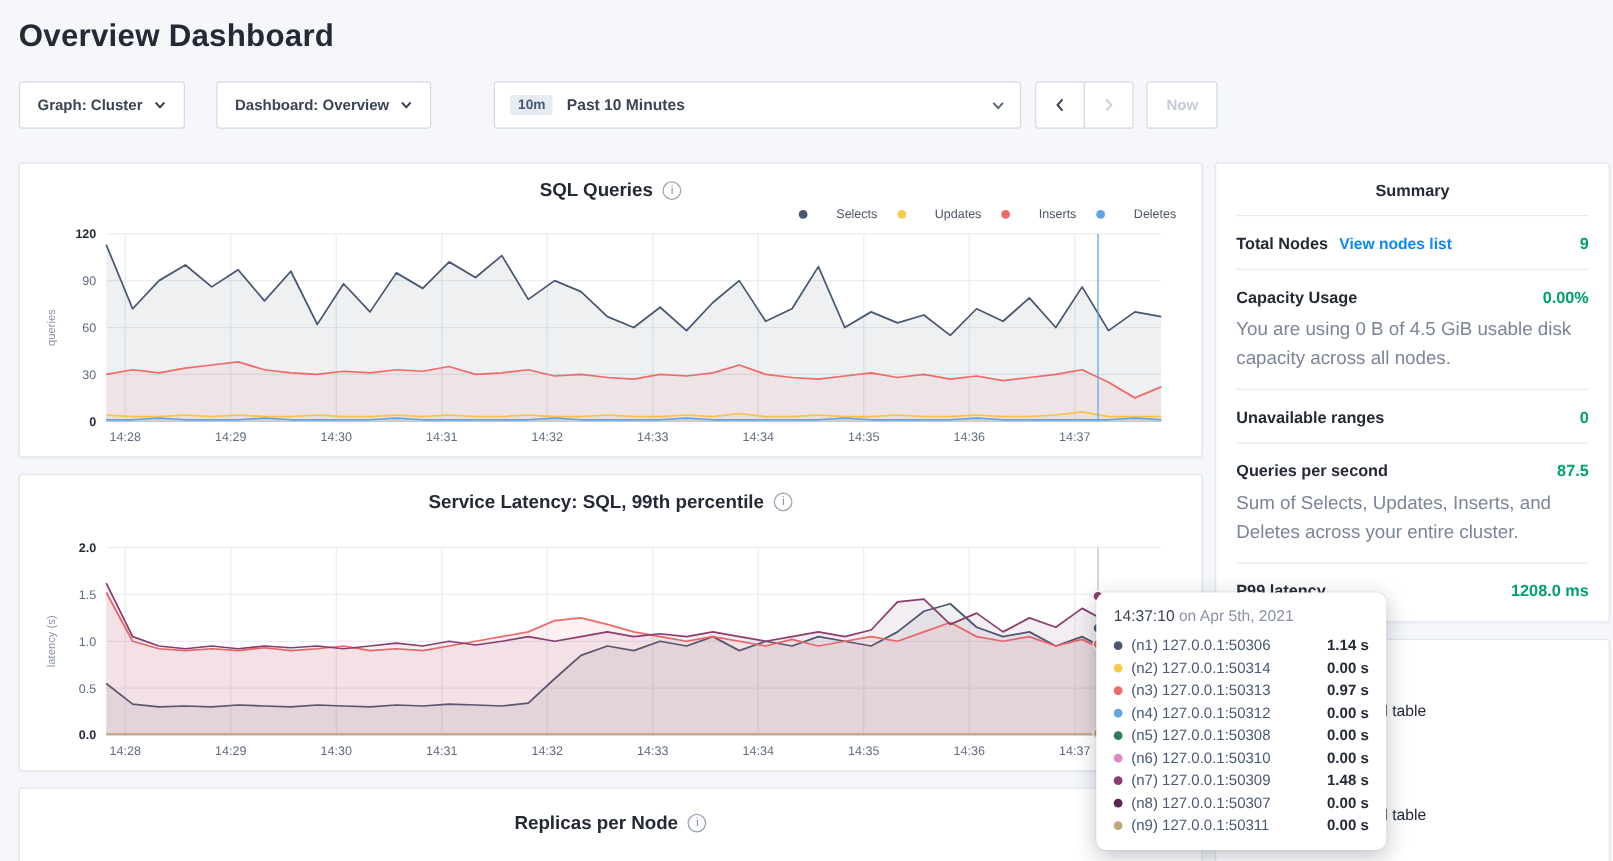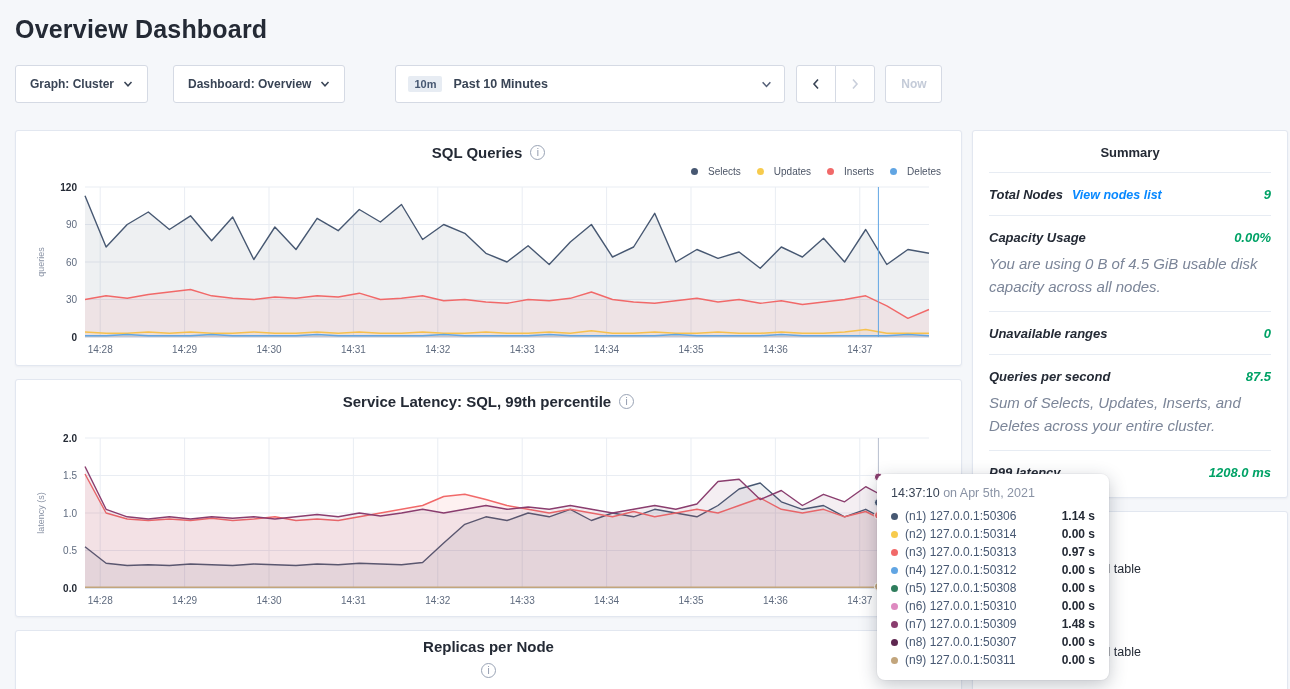--- a/index.html
+++ b/index.html
@@ -17,21 +17,21 @@
   .toolbar { display:flex; align-items:center; margin:21px 15px 0 15px; }
   .btn {
     display:inline-flex; align-items:center; height:38px;
     background:#fff; border:1px solid #d5dae4; border-radius:3px;
     font-family:inherit; font-size:12px; font-weight:bold; color:#394455;
     padding:0 14px; cursor:pointer; white-space:nowrap;
   }
   .btn .chev { margin-left:9px; }
   #graph-dd { margin-right:25px; }
   #dash-dd  { margin-right:50px; }
-  .time-selector { width:390px; padding:0 12px; }
+  .time-selector { width:422px; padding:0 12px; }
   .badge {
     background:#e7ecf3; color:#475872; font-size:11px; font-weight:bold;
     padding:2px 6px; border-radius:2px; margin-right:11px;
   }
   .time-label { font-size:12.5px; }
   .time-selector .chev { margin-left:auto; }
   .arrow-group { display:flex; margin-left:11px; }
   .arrow-btn { width:40px; justify-content:center; padding:0; }
   .arrow-btn.right { margin-left:-1px; border-top-left-radius:0; border-bottom-left-radius:0; }
   .arrow-btn.left  { border-top-right-radius:0; border-bottom-right-radius:0; }
@@ -51,30 +51,30 @@
   
   .chart-card { padding:10px 14px 6px 14px; }
   .chart-title-row { display:flex; justify-content:center; align-items:center; gap:8px; height:22px; }
   .chart-title { font-size:15px; font-weight:bold; color:#242a35; }
   .info-icon {
     width:15px; height:15px; border:1px solid #99a3b5; border-radius:50%;
     color:#8a94a8; font-size:10px; line-height:13px; text-align:center;
     display:inline-block; cursor:pointer; font-style:normal;
   }
   .legend-row { display:flex; justify-content:flex-end; gap:16px; height:16px; align-items:center; padding-right:6px; }
-  .legend-item { display:flex; align-items:center; gap:10px; font-size:10px; color:#4c5566; }
+  .legend-item { display:flex; align-items:center; gap:23px; font-size:10px; color:#4c5566; }
   .legend-dot { width:7px; height:7px; border-radius:50%; display:inline-block; }
   .chart-box { width:100%; height:180px; position:relative; }
   .chart-box svg { display:block; }
   .mt18 { margin-top:18px; }
 
   
   .summary-card { padding:14px 16px 4px 16px; }
   .summary-title { text-align:center; font-size:13px; font-weight:bold; padding-bottom:12px; }
-  .summary-row { padding:14px 0 13px 0; border-top:1px solid #e7ecf3;font-style:italic; }
+  .summary-row { padding:14px 0 13px 0; border-top:1px solid #e7ecf3; }
   .summary-row-head { display:flex; align-items:baseline; gap:9px; font-size:13px; font-weight:bold; }
   .summary-link { color:#0788ff; font-size:12.5px; cursor:pointer; }
   .summary-value { margin-left:auto; color:#00a266; }
   .summary-desc { margin-top:8px; font-size:15px; font-weight:normal; color:#7b8598; line-height:1.5; }
 
   
   .events-card { position:relative; height:260px; }
   .event-fragment { position:absolute; left:106px; font-size:12.5px; color:#242a35; }
 
   
@@ -252,21 +252,21 @@
             <line x1="848.4" y1="8" x2="848.4" y2="158" stroke="#b7bfce" stroke-width="1"></line>
             <circle cx="848.4" cy="72.5" r="4" fill="#475872" stroke="#fff" stroke-width="1"></circle>
             <circle cx="848.4" cy="85.3" r="4" fill="#F16969" stroke="#fff" stroke-width="1"></circle>
             <circle cx="848.4" cy="47.0" r="4" fill="#8A3D6E" stroke="#fff" stroke-width="1"></circle>
             <circle cx="848.4" cy="156.5" r="4" fill="#C2A57C" stroke="#fff" stroke-width="1"></circle>
           </svg>
         </div>
     </section>
 
     <section class="card chart-card" style="height:220px;">
-      <div class="chart-title-row" style="margin-top:6px;flex-direction:column;">
+      <div class="chart-title-row" style="margin-top:6px;">
         <span class="chart-title">Replicas per Node</span>
         <i class="info-icon">i</i>
       </div>
     </section>
 
   </div>
 
   <aside class="sidebar">
     <section class="card summary-card">
       <div class="summary-title">Summary</div>

